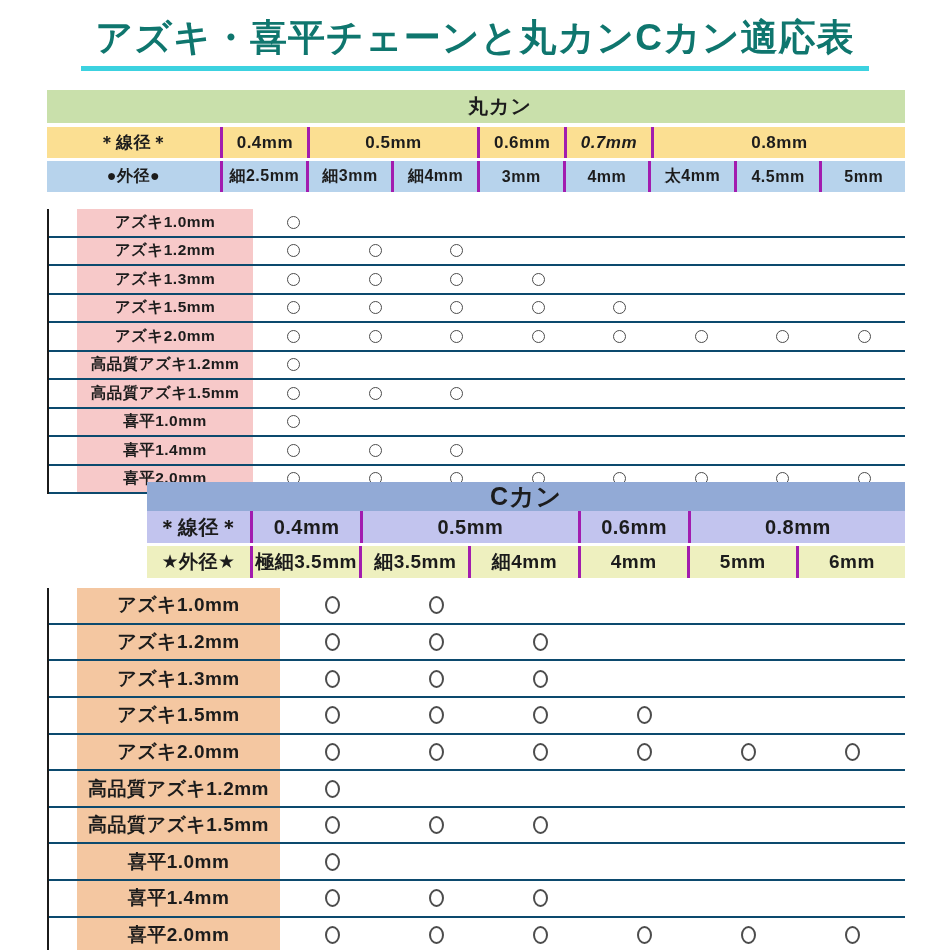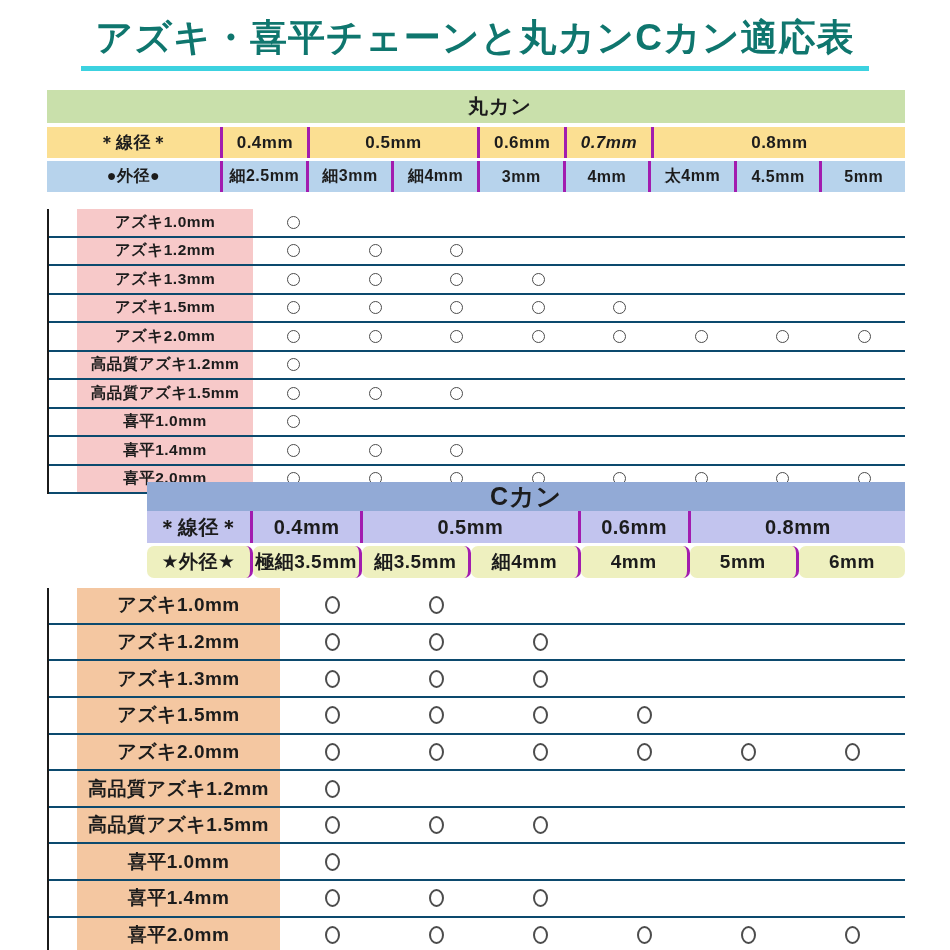--- a/index.html
+++ b/index.html
@@ -57,21 +57,21 @@
   .maru .brow { height:28.5px; }
   .maru .rlabel { flex:0 0 176px; background:#f7c9c9; font-size:15.5px; }
 
   
   .cwrap { position:absolute; left:147px; top:482px; width:758px; }
   .c-band { height:29px; background:#92aad6; font-size:25px; letter-spacing:1px; }
   .cwrap .hrow { height:32px; }
   .cwrap .wire { margin-bottom:3px; }
   .cwrap .label-cell { flex:0 0 106px; }
   .cwrap .wire .hcell { background:#c2c4ee; font-size:20px; }
-  .cwrap .outer .hcell { background:#eef0bf; font-size:19px;border-radius:7px; }
+  .cwrap .outer .hcell { background:#eef0bf; font-size:19px; }
   .c-body { position:absolute; left:47px; top:588px; width:858px; border-left:2px solid #1b1b1b; }
   .c-body .brow { height:36.65px; }
   .c-body .rlabel { flex:0 0 203px; background:#f4c7a1; font-size:19px; }
 </style>
 </head>
 <body>
 
 <div class="page">
 
   <div class="title-wrap">

